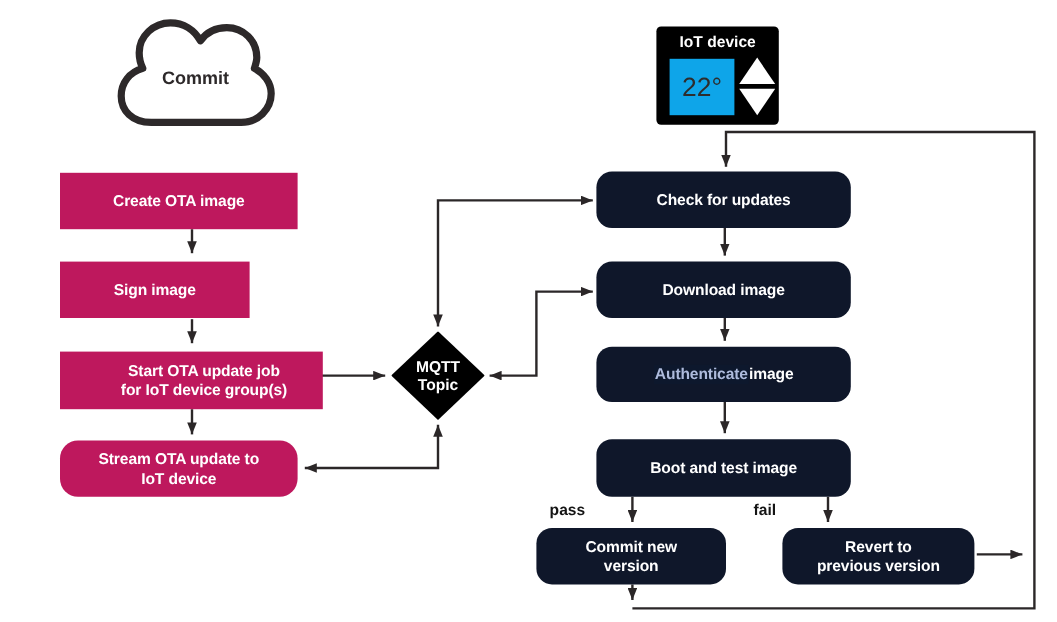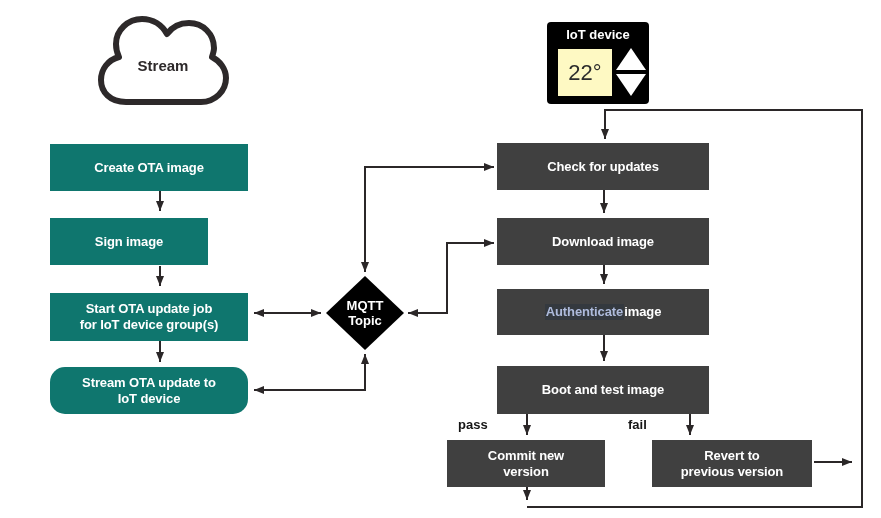--- a/index.html
+++ b/index.html
@@ -2,35 +2,35 @@
 <html><head>
 <meta charset="utf-8">
 <style>
   html,body{margin:0;padding:0;background:#fff;}
   .canvas{position:relative;width:881px;height:518px;background:#ffffff;
           font-family:"Liberation Sans",sans-serif;overflow:hidden;}
   .connectors{position:absolute;left:0;top:0;pointer-events:none;}
   .box{position:absolute;display:flex;align-items:center;justify-content:center;
        color:#ffffff;font-weight:bold;font-size:13px;line-height:16px;
        text-align:center;white-space:pre-line;letter-spacing:-0.1px;}
-  .cbox{background:#0f766e;}
-  .dbox{background:#404040;}
+  .cbox{background:#be185d;}
+  .dbox{background:#0f172a;border-radius:13px;}
   .diamond{position:absolute;left:326px;top:276px;width:78px;height:74px;
            background:#000000;clip-path:polygon(50% 0,100% 50%,50% 100%,0 50%);
            display:flex;align-items:center;justify-content:center;color:#fff;
            font-weight:bold;font-size:13px;line-height:15px;text-align:center;
            white-space:pre-line;}
   .cloud-svg{position:absolute;left:96px;top:12px;}
   .cloud-label{position:absolute;left:98px;top:57px;width:130px;text-align:center;
                color:#2D292A;font-weight:bold;font-size:15px;}
   .iot{position:absolute;left:547px;top:22px;width:102px;height:82px;
        background:#000000;border-radius:4px;}
   .iot-label{position:absolute;left:0;top:5px;width:100%;text-align:center;
              color:#fff;font-weight:bold;font-size:13px;}
-  .temp{position:absolute;left:11px;top:27px;width:54px;height:47px;background:#fef9c3;
+  .temp{position:absolute;left:11px;top:27px;width:54px;height:47px;background:#0ea5e9;
         display:flex;align-items:center;justify-content:center;
         color:#2d2d2d;font-size:22px;text-align:center;}
   .tri{position:absolute;width:0;height:0;border-left:15px solid transparent;
        border-right:15px solid transparent;}
   .tri-up{left:69px;top:26px;border-bottom:22px solid #fff;}
   .tri-down{left:69px;top:52px;border-top:22px solid #fff;}
   .branch-label{position:absolute;width:50px;color:#151515;font-weight:bold;
                 font-size:13px;text-align:left;}
   .hl{background:rgba(10,30,60,0.22);color:#AEBBDC;padding:0 1px;}
 </style>
@@ -63,32 +63,32 @@
       <path d="M814 462 H852" marker-end="url(#ah)"></path>
     </g>
   </svg>
 
   <svg class="cloud-svg" width="134" height="96" viewBox="0 0 134 96">
     <path d="M30 90 C14 90 5 80 5 68 C5 57 12 48 23 45 C21 41 20 37 20 32
              C20 18 32 7 46 7 C57 7 66 13 71 22 C76 15 84 11 93 11
              C107 11 118 22 118 36 C118 39 117 42 116 45 C124 49 130 57 130 66
              C130 79 119 90 105 90 Z" fill="#ffffff" stroke="#2D292A" stroke-width="6" stroke-linejoin="round"></path>
   </svg>
-  <div class="cloud-label">Stream</div>
+  <div class="cloud-label">Commit</div>
 
   <div class="iot">
     <div class="iot-label">IoT device</div>
     <div class="temp">22°</div>
     <div class="tri tri-up"></div>
     <div class="tri tri-down"></div>
   </div>
 
   <div class="box cbox" style="left:50px;top:144px;width:198px;height:47px;">Create OTA image</div>
   <div class="box cbox" style="left:50px;top:218px;width:158px;height:47px;">Sign image</div>
-  <div class="box cbox" style="left:50px;top:293px;width:198px;height:48px;">Start OTA update job
+  <div class="box cbox" style="left:50px;top:293px;width:198px;height:48px;padding-left:21px;">Start OTA update job
 for IoT device group(s)</div>
   <div class="box cbox" style="left:50px;top:367px;width:198px;height:47px;border-radius:15px;">Stream OTA update to
 IoT device</div>
 
   <div class="diamond">MQTT
 Topic</div>
 
   <div class="box dbox" style="left:497px;top:143px;width:212px;height:47px;">Check for updates</div>
   <div class="box dbox" style="left:497px;top:218px;width:212px;height:47px;">Download image</div>
   <div class="box dbox" style="left:497px;top:289px;width:212px;height:46px;"><span class="hl">Authenticate</span><span> image</span></div>

